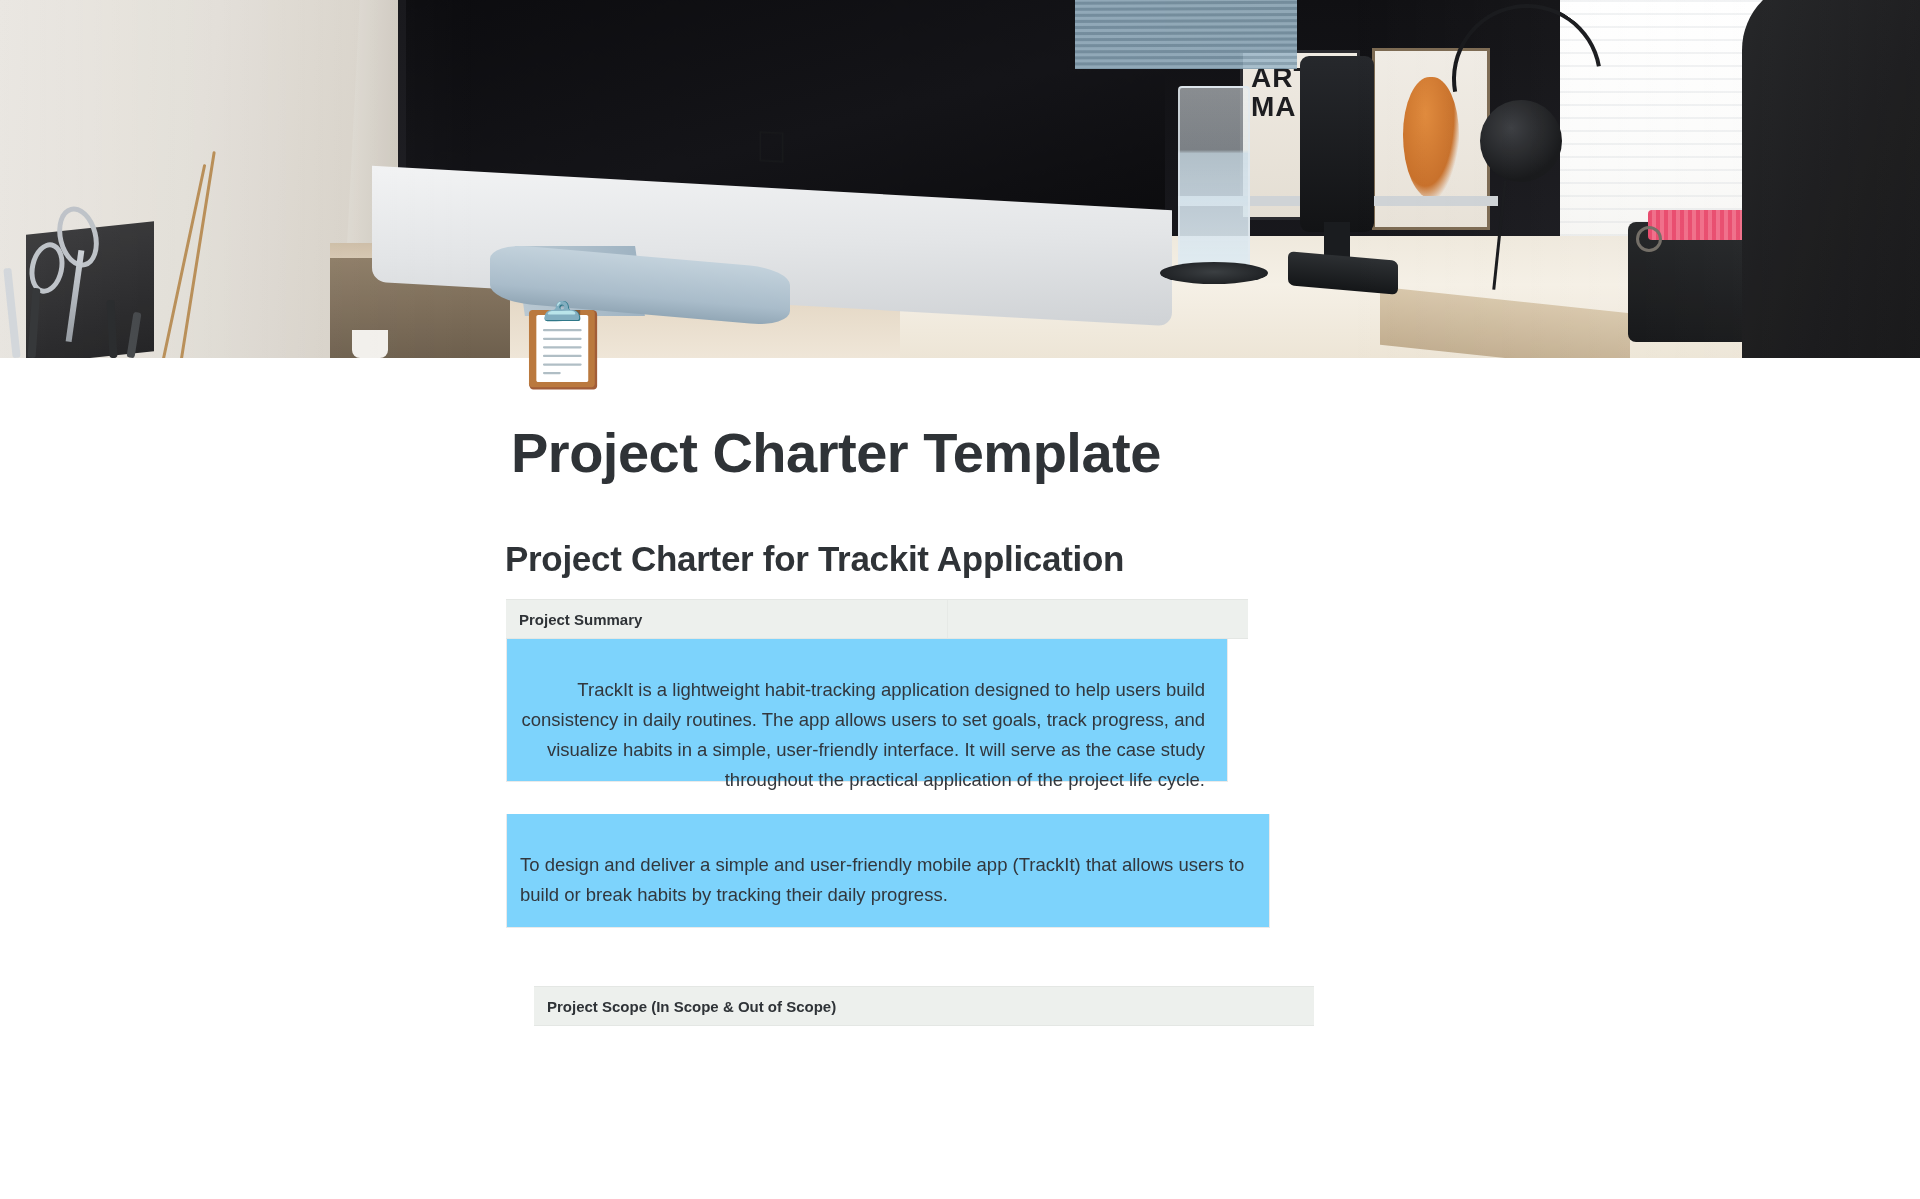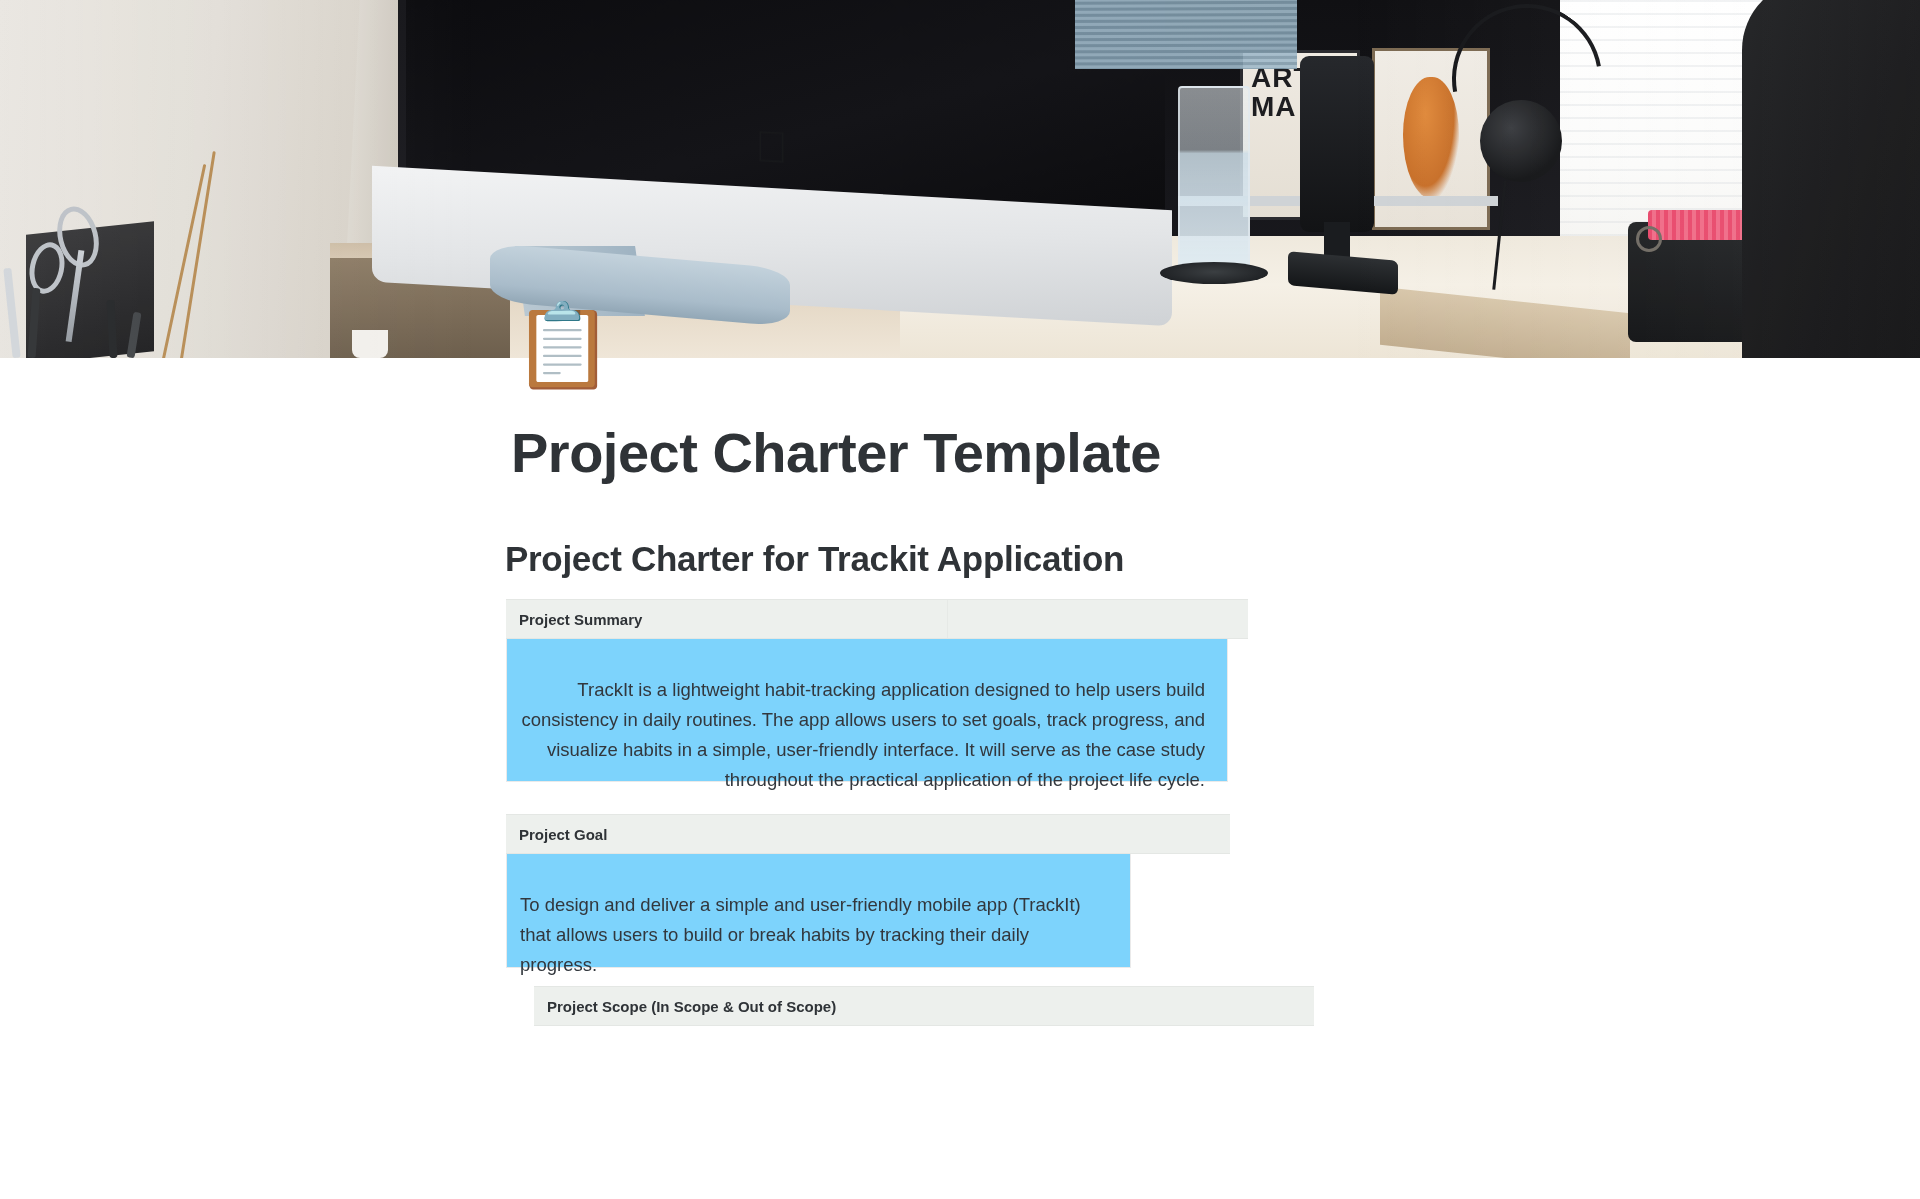--- a/index.html
+++ b/index.html
@@ -311,21 +311,21 @@
   .block .body p b { font-weight: 700; color: #24282d; }
 
   
   #blk-summary { top: 241px; width: 722px; text-align: right; }
   #blk-summary .hdr { width: 742px; }
   #blk-summary .hdr .hdr-split { left: 441px; }
   #blk-summary .body { width: 722px; height: 143px; }
 
   #blk-goal { top: 456px; width: 724px; }
   #blk-goal .hdr { width: 724px; }
-  #blk-goal .body { width: 625px; height: 114px; }
+  #blk-goal .body { width: 764px; height: 114px; }
 
   #blk-scope { top: 628px; width: 724px; }
   #blk-scope .hdr { width: 780px; margin-left: 28px; }
   #blk-scope .body { width: 724px; height: 120px; padding-top: 38px; }
 </style>
 </head>
 <body>
 
 <div class="page">
 
@@ -408,23 +408,20 @@
       <div class="hdr">
         <span class="hdr-label">Project Summary</span>
         <span class="hdr-split"></span>
       </div>
       <div class="body">
         <p>TrackIt is a lightweight habit-tracking application designed to help users build consistency in daily routines. The app allows users to set goals, track progress, and visualize habits in a simple, user-friendly interface. It will serve as the case study throughout the practical application of the project life cycle.</p>
       </div>
     </div>
 
     <div class="block" id="blk-goal">
-      <div class="hdr">
-        <span class="hdr-label">Project Goal</span>
-      </div>
       <div class="body">
         <p>To design and deliver a simple and user-friendly mobile app (TrackIt) that allows users to build or break habits by tracking their daily progress.</p>
       </div>
     </div>
 
     <div class="block" id="blk-scope">
       <div class="hdr">
         <span class="hdr-label">Project Scope (In Scope &amp; Out of Scope)</span>
       </div>
     </div>

